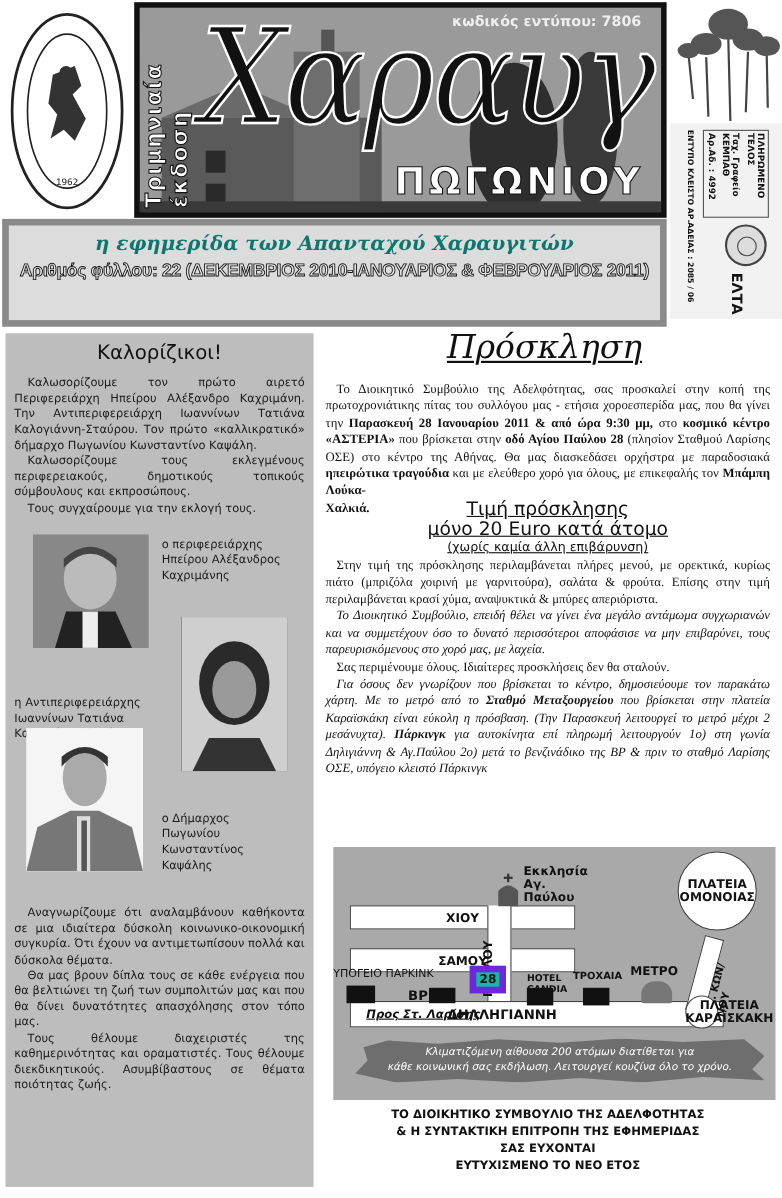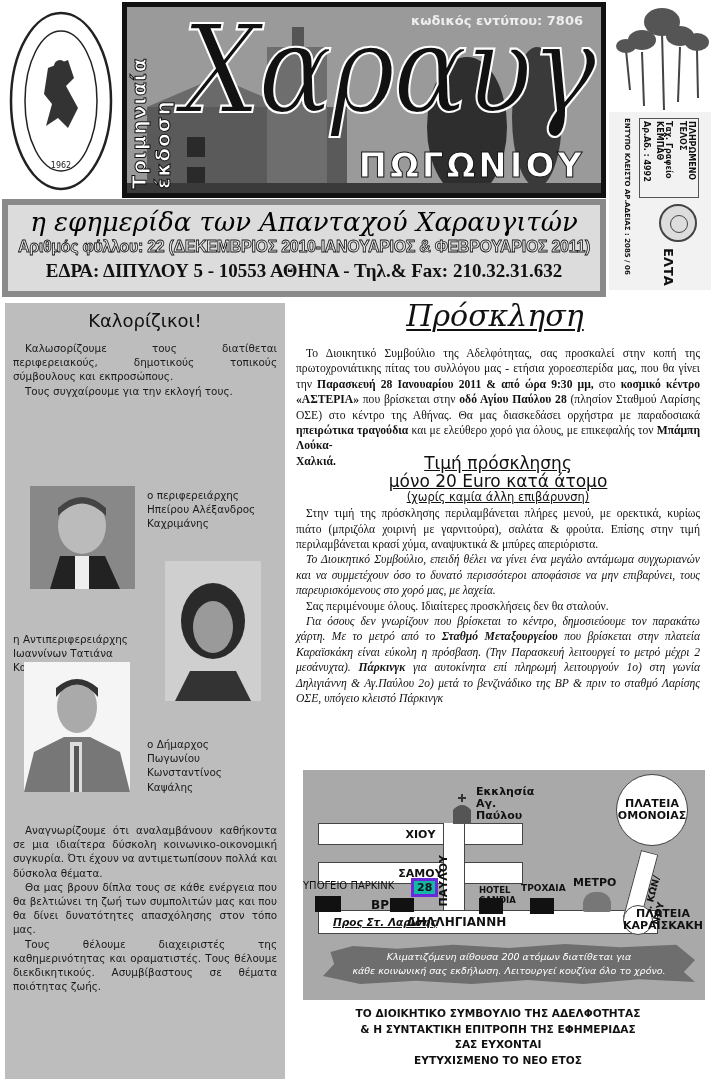--- a/index.html
+++ b/index.html
@@ -67,22 +67,22 @@
   .elta {
     position: absolute; left: 52px; top: 136px; writing-mode: vertical-rl;
     font-family: "DejaVu Sans", sans-serif; font-size: 13px; font-weight: bold; color: #111;
   }
 
   .tagline-box {
     position: absolute; left: 2px; top: 199px; width: 604px; height: 98px;
     background: #dcdcdc; border: 6px solid #8a8a8a; text-align: center;
   }
   .tagline {
-    font-family: "DejaVu Serif", serif; font-style: italic; font-size: 26px; line-height: 30px;
-    margin-top: 2px; color: #000000;
+    font-family: "DejaVu Serif", serif; font-style: italic; font-size: 18px; line-height: 30px;
+    margin-top: 2px; color: #0f766e; font-weight: bold;
   }
   .issue {
     font-family: "Liberation Sans", sans-serif; font-size: 16px; line-height: 20px; font-weight: bold;
     color: #e6e6e6; -webkit-text-stroke: 0.8px #111; letter-spacing: -0.3px; text-align: center;
   }
   .address {
     font-family: "Liberation Serif", serif; font-size: 19px; font-weight: bold; line-height: 28px; color: #111;
   }
 
   
@@ -207,26 +207,26 @@
     <div class="postal-col">Ταχ. Γραφείο ΚΕΜΠΑΘ</div>
     <div class="postal-col">Αρ.Αδ. : 4992</div>
   </div>
   <div class="stamp-round"></div>
   <div class="elta">ΕΛΤΑ</div>
 </div>
 
 <div class="tagline-box">
   <div class="tagline">η εφημερίδα των Απανταχού Χαραυγιτών</div>
   <div class="issue">Αριθμός φύλλου: 22 (ΔΕΚΕΜΒΡΙΟΣ 2010-ΙΑΝΟΥΑΡΙΟΣ &amp; ΦΕΒΡΟΥΑΡΙΟΣ 2011)</div>
-  <div class="address">ΕΔΡΑ: ΔΙΠΥΛΟΥ 5 - 10553  ΑΘΗΝΑ - Τηλ.&amp; Fax: 210.32.31.632</div>
 </div>
 
 <div class="left-col">
   <div class="left-title">Καλορίζικοι!</div>
-  <p>Καλωσορίζουμε τους διατίθεται περιφερειακούς, δημοτικούς τοπικούς σύμβουλους και εκπροσώπους.</p>
+  <p>Καλωσορίζουμε τον πρώτο αιρετό Περιφερειάρχη Ηπείρου Αλέξανδρο Καχριμάνη. Την Αντιπεριφερειάρχη Ιωαννίνων Τατιάνα Καλογιάννη-Σταύρου. Τον πρώτο «καλλικρατικό» δήμαρχο Πωγωνίου Κωνσταντίνο Καψάλη.</p>
+  <p>Καλωσορίζουμε τους εκλεγμένους περιφερειακούς, δημοτικούς τοπικούς σύμβουλους και εκπροσώπους.</p>
   <p>Τους συγχαίρουμε για την εκλογή τους.</p>
 
   <div class="person-photo" style="left:25px; top:183px; width:105px; height:103px; background:#7a7a7a;">
     <svg width="105" height="103" viewBox="0 0 105 103">
       <rect width="105" height="103" fill="#888"></rect>
       <path d="M20 103 L30 70 L75 70 L90 103 Z" fill="#222"></path>
       <rect x="45" y="70" width="14" height="33" fill="#eee"></rect>
       <ellipse cx="52" cy="40" rx="24" ry="28" fill="#bbb"></ellipse>
       <path d="M28 30 Q52 5 76 30 L76 22 Q52 0 28 22 Z" fill="#444"></path>
     </svg>
@@ -295,21 +295,21 @@
 
   <div style="position:absolute; left:148px; top:24px; width:22px; height:30px;">
     <svg width="22" height="30" viewBox="0 0 22 30">
         <rect x="10" y="0" width="2" height="8" fill="#333"></rect>
         <rect x="7" y="3" width="8" height="2" fill="#333"></rect>
         <path d="M2 30 L2 16 Q11 6 20 16 L20 30 Z" fill="#555"></path>
       </svg>
   </div>
   <div class="map-lbl" style="left:173px; top:16px; width:70px; font-size:11px; line-height:12px;">Εκκλησία Αγ. Παύλου</div>
 
-  <div class="map-lbl" style="left:108px; top:108px; border:3px solid #6d28d9; padding:1px 3px; background:#14b8a6; font-size:11px;">28</div>
+  <div class="map-lbl" style="left:124px; top:108px; border:6px solid #6d28d9; padding:1px 3px; background:#14b8a6; font-size:11px;">28</div>
   <div class="map-lbl" style="left:0px; top:110px; font-weight:normal; font-size:10px;">ΥΠΟΓΕΙΟ ΠΑΡΚΙΝΚ</div>
   <div class="blk" style="left:12px; top:126px; width:26px; height:16px;"></div>
   <div class="map-lbl" style="left:68px; top:130px; font-size:12px;">BP</div>
   <div class="blk" style="left:87px; top:128px; width:24px; height:14px;"></div>
   <div class="map-lbl" style="left:30px; top:147px; font-style:italic; font-size:10.5px; text-decoration:underline;">Προς Στ. Λαρίσης</div>
   <div class="map-lbl" style="left:176px; top:115px; width:40px; font-size:8.5px; line-height:10px;">HOTEL CANDIA</div>
   <div class="blk" style="left:176px; top:128px; width:24px; height:16px;"></div>
   <div class="map-lbl" style="left:218px; top:113px; font-size:9px;">ΤΡΟΧΑΙΑ</div>
   <div class="blk" style="left:227px; top:128px; width:24px; height:16px;"></div>
   <div class="map-lbl" style="left:270px; top:107px; font-size:11px;">ΜΕΤΡΟ</div>

